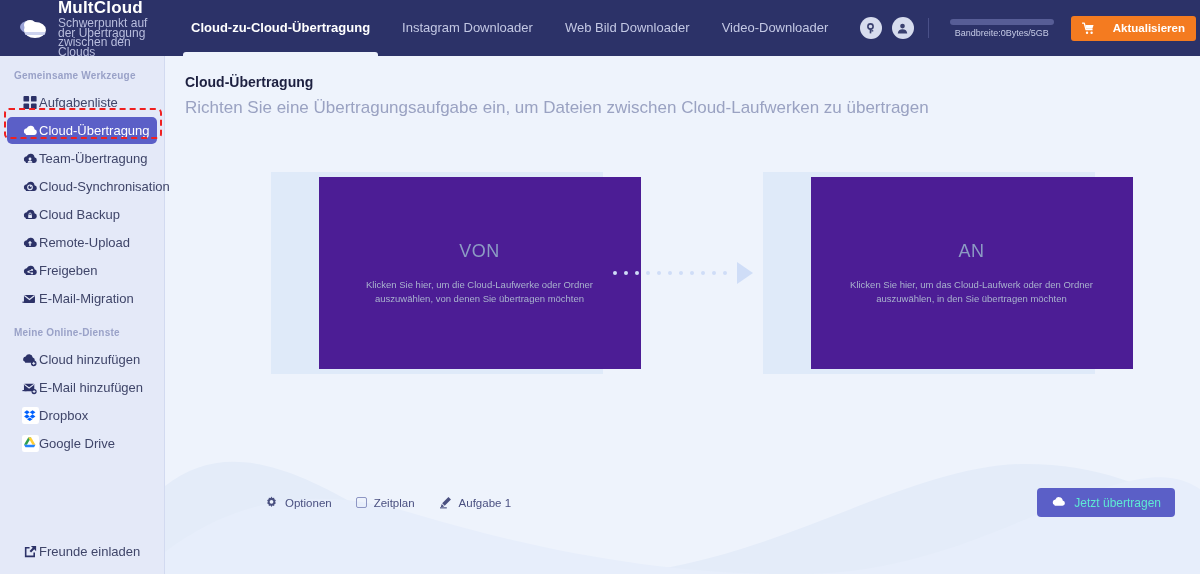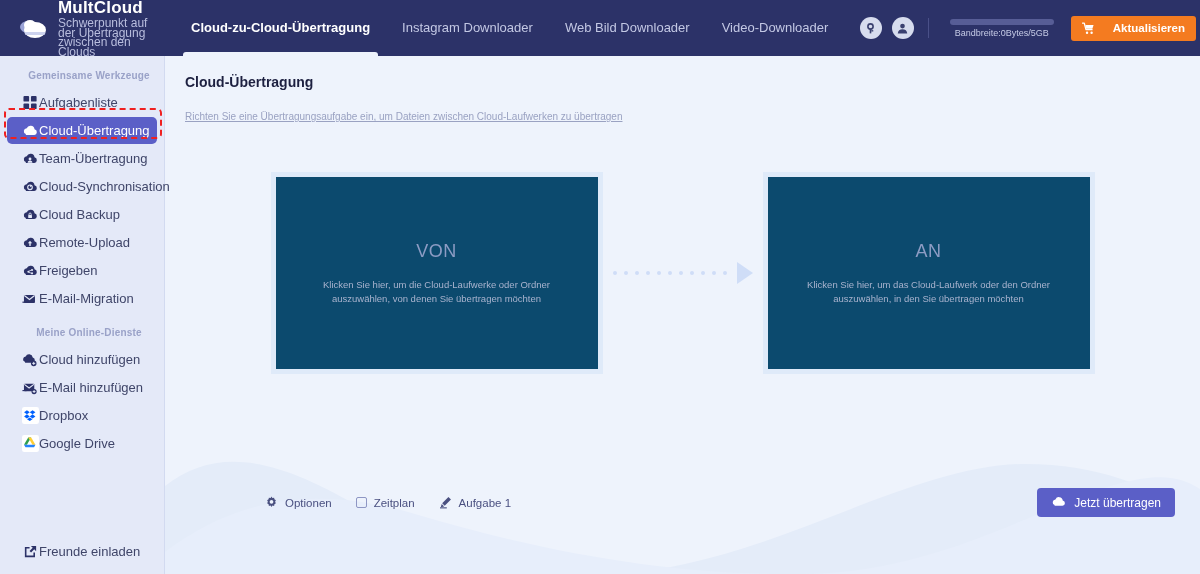--- a/index.html
+++ b/index.html
@@ -72,21 +72,21 @@
   
   .sidebar {
     position: absolute; top: 56px; left: 0;
     width: 165px; height: 518px;
     background: #e4e9f8;
     border-right: 1px solid #d2daf0;
     z-index: 20;
   }
   .side-group-title {
     font-size: 10px; color: #9aa2c8; font-weight: bold;
-    padding: 14px 0 7px 14px; letter-spacing: .2px; text-align: center;
+    padding: 14px 0 7px 14px; letter-spacing: .2px;
   }
   .side-item {
     display: flex; align-items: center; height: 27px;
     padding-left: 14px; cursor: pointer; margin: 1px 7px;
     border-radius: 5px;
   }
   .side-item .si-icon {
     width: 18px; height: 18px; flex: none;
     display: flex; align-items: center; justify-content: center;
   }
@@ -108,38 +108,38 @@
   
   .main {
     position: absolute; top: 56px; left: 165px;
     width: 1035px; height: 518px;
     background: #eef3fc; overflow: hidden;
   }
   .waves { position: absolute; left: 0; bottom: 0; width: 1035px; height: 130px; }
 
   .main-inner { position: relative; z-index: 2; padding: 18px 0 0 20px; }
   .page-title { font-size: 14px; font-weight: bold; color: #1d2040; }
-  .page-sub { font-size: 10px; color: #9aa2c2; margin-top: 21px; text-decoration: underline; }
+  .page-sub { font-size: 17px; color: #9aa2c2; margin-top: 8px; }
 
   
   .panels {
     position: absolute; top: 112px; left: 0;
     width: 1035px; height: 210px;
     display: flex; align-items: center; justify-content: center;
     z-index: 2;
   }
   .drop-panel {
     width: 332px; height: 202px;
     background: #dfeaf9; padding: 5px;
     cursor: pointer; flex: none;
   }
   .drop-inner {
-    width: 100%; height: 100%; background: #0c4a6e;
+    width: 100%; height: 100%; background: #4c1d95;
     display: flex; flex-direction: column;
-    align-items: center; justify-content: center;
+    align-items: center; justify-content: center; margin-left: 43px;
   }
   .drop-title { font-size: 18px; color: #8d9cc4; letter-spacing: .5px; }
   .drop-desc {
     font-size: 9.5px; color: #a9b3ce; text-align: center;
     line-height: 14px; margin-top: 16px; max-width: 270px;
   }
   .arrow-zone {
     width: 160px; display: flex; align-items: center;
     justify-content: center; gap: 7px; flex: none;
   }
@@ -161,21 +161,21 @@
   .tb-item {
     display: flex; align-items: center; gap: 7px;
     font-size: 11.5px; color: #4a5080; cursor: pointer;
   }
   .tb-check {
     width: 11px; height: 11px; border: 1.5px solid #8e96c4;
     border-radius: 2px; flex: none;
   }
   .transfer-btn {
     margin-left: auto; margin-right: 25px;
-    background: #5b5fc7; color: #ffffff; border: none;
+    background: #5b5fc7; color: #5eead4; border: none;
     height: 29px; padding: 0 14px; border-radius: 4px;
     font-size: 12px; display: flex; align-items: center; gap: 8px;
     cursor: pointer; white-space: nowrap;
   }
 
   svg { display: block; }
 </style>
 </head>
 <body>
 

